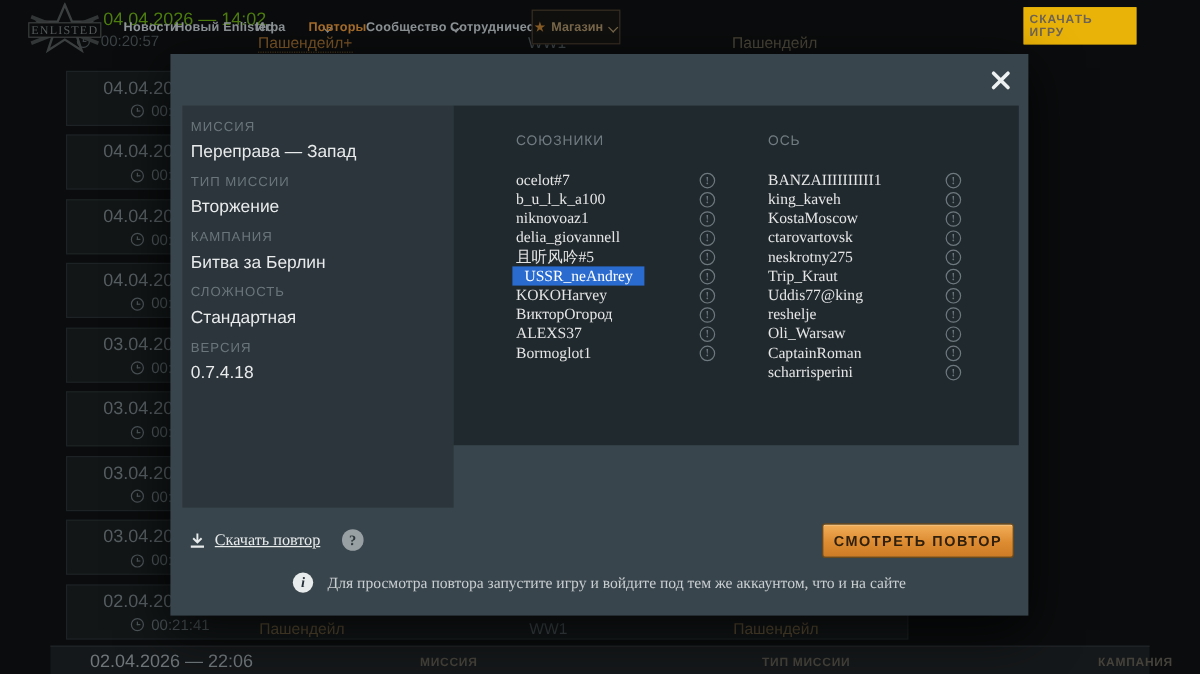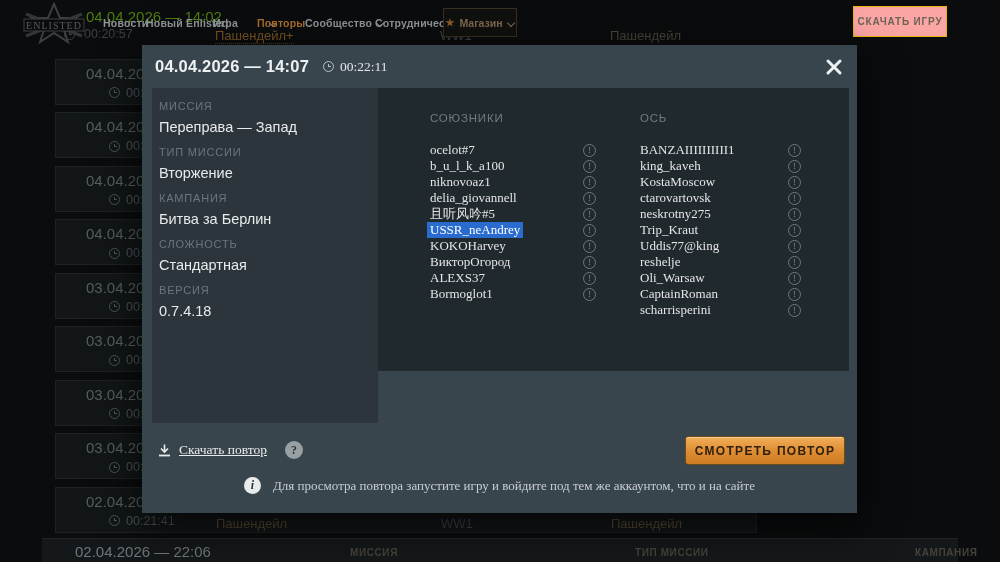--- a/index.html
+++ b/index.html
@@ -14,22 +14,22 @@
             font-size:10.5px;font-weight:bold;color:#8f9598;letter-spacing:.2px;cursor:pointer;}
   .nav-item.active{color:#a96f2c;}
   .chev{width:7px;height:7px;position:relative;}
   .chev::before{content:"";position:absolute;left:0;top:1px;width:5px;height:5px;
                 border-right:1.5px solid currentColor;border-bottom:1.5px solid currentColor;
                 transform:rotate(45deg);}
   .shop-box{position:absolute;left:443px;top:8px;width:74px;height:29px;border:1px solid #372f23;
             background:#10100f;display:flex;align-items:center;justify-content:center;gap:5px;
             font-size:10.5px;font-weight:bold;color:#7c6a4c;cursor:pointer;}
   .shop-star{color:#8a5d25;font-size:10px;}
-  .dl-game{position:absolute;right:25px;top:6px;width:94px;height:31px;border:1px solid #eab308;
-           background:#fca5a5;display:flex;align-items:center;justify-content:center;
+  .dl-game{position:absolute;right:25px;top:6px;width:94px;height:31px;border:5px solid #eab308;
+           background:#eab308;display:flex;align-items:center;justify-content:center;
            font-size:10px;font-weight:bold;letter-spacing:.8px;color:#6e6455;cursor:pointer;}
 
   
   .bglayer{position:absolute;inset:0;z-index:1;}
   .bg-card{position:absolute;left:55px;width:702px;height:46px;background:#121617;
            border:1px solid #1d2224;cursor:pointer;}
   .bg-date{position:absolute;left:30px;top:5px;font-size:15px;color:#565e62;}
   .bg-time{position:absolute;left:53px;top:26px;font-size:12.5px;color:#4c5458;
            display:flex;align-items:center;gap:6px;}
   .clock{display:inline-block;width:11px;height:11px;border:1px solid currentColor;
@@ -62,21 +62,21 @@
   .panel-left{position:absolute;left:10px;top:43px;width:226px;height:335px;background:#2b353b;
               padding:13px 0 0 7px;}
   .panel-right{position:absolute;left:236px;top:43px;width:471px;height:283px;background:#20292e;}
   .detail{margin-bottom:12px;}
   .d-label{font-size:11px;letter-spacing:.8px;color:#6b767c;line-height:11px;margin-bottom:8px;}
   .d-value{font-size:14.5px;color:#e8eaeb;line-height:15px;}
   .team-col{position:absolute;top:24px;}
   .team-title{font-size:11.5px;letter-spacing:.8px;color:#717c82;margin-bottom:18px;}
   .p-row{display:flex;align-items:center;height:16px;}
   .p-name{font-family:"Liberation Serif",serif;font-size:13px;color:#e5e5e5;white-space:nowrap;}
-  .p-name.selected{background:#2a6bd0;color:#fff;padding:0 3px;margin-left:-3px;}
+  .p-name.selected{background:#2a6bd0;color:#fff;padding:0 10px;margin-left:-3px;}
   .p-spacer{flex:1;}
   .warn{width:13px;height:13px;border:1px solid #6e797f;border-radius:50%;color:#6e797f;flex:none;
         font-family:"Liberation Serif",serif;font-size:9px;font-weight:bold;line-height:11px;
         text-align:center;cursor:pointer;}
   .m-footer-dl{position:absolute;left:16px;top:396px;display:flex;align-items:center;gap:8px;}
   .dl-link{font-family:"Liberation Serif",serif;font-size:13.5px;color:#e8ebec;
            text-decoration:underline;cursor:pointer;}
   .help{width:18px;height:18px;border-radius:50%;background:#98a0a4;color:#2c3539;margin-left:10px;
         font-family:"Liberation Serif",serif;font-size:12px;font-weight:bold;text-align:center;
         line-height:18px;cursor:pointer;}
@@ -213,27 +213,20 @@
       </div>
     <div class="shop-box">
       <span class="shop-star">★</span>
       <span>Магазин</span>
       <span class="chev"></span>
     </div>
     <div class="dl-game">СКАЧАТЬ ИГРУ</div>
   </div>
 
   <div class="modal">
-    <div class="m-head">
-      <span class="m-title">04.04.2026 — 14:07</span>
-      <span class="m-dur">
-        <span class="clock"></span>
-        <span class="t">00:22:11</span>
-      </span>
-    </div>
     <div class="m-close">
       <svg width="18" height="18" viewBox="0 0 18 18">
         <path d="M3 3 L15 15 M15 3 L3 15" stroke="#eef1f2" stroke-width="3" stroke-linecap="round"></path>
       </svg>
     </div>
 
     <div class="panel-left" id="details-panel">
         <div class="detail">
           <div class="d-label">МИССИЯ</div>
           <div class="d-value">Переправа — Запад</div>

